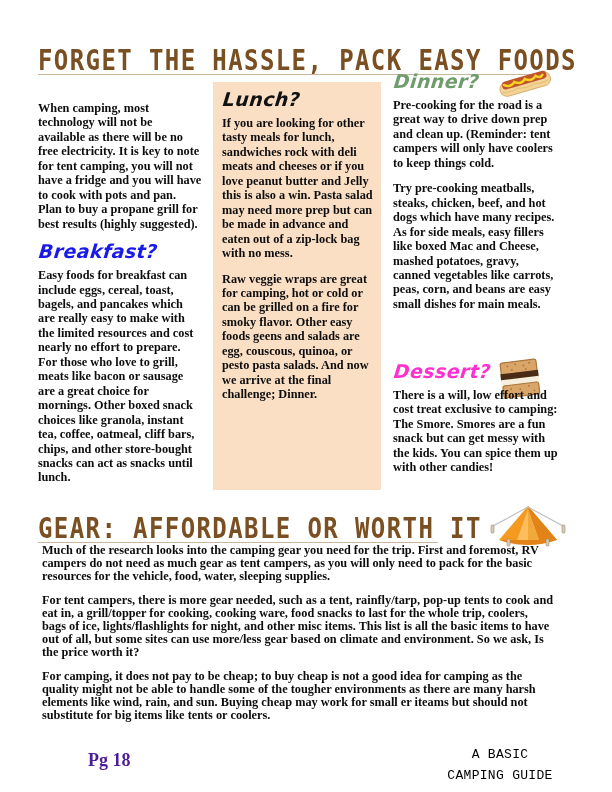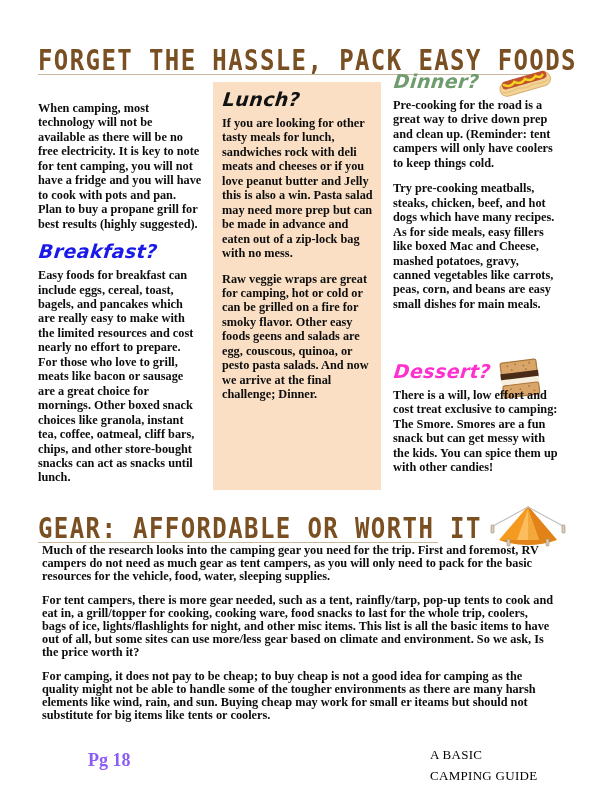--- a/index.html
+++ b/index.html
@@ -79,27 +79,28 @@
     position: absolute;
     background: #fadfc5;
   }
 
   
   .footer-page {
     position: absolute;
     font-family: "Liberation Serif", serif;
     font-weight: bold;
     font-size: 18px;
-    color: #8b5cf6;
+    color: #4c1d95;
   }
   .footer-brand {
     position: absolute;
-    font-family: Liberation Serif, serif;
+    font-family: Liberation Mono, monospace;
     font-size: 13px;
     color: #000;
+    text-align: center;
     line-height: 21px;
     letter-spacing: 0.3px;
   }
 
   
   .art { position: absolute; }
 </style>
 </head>
 <body>
 

